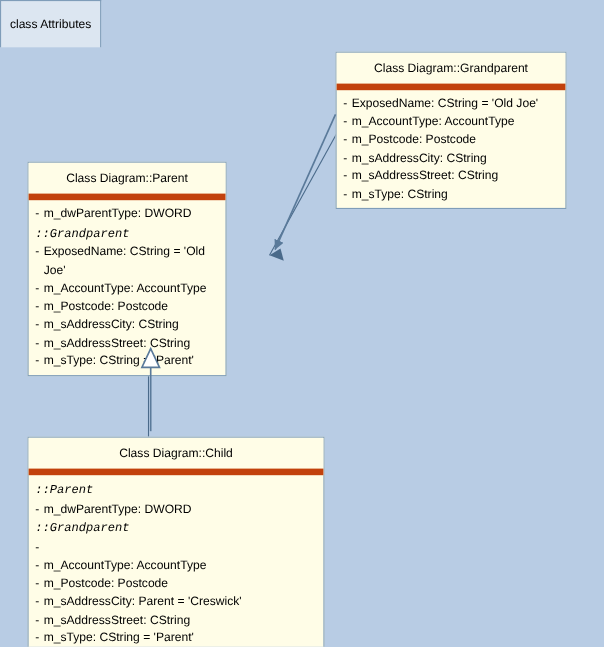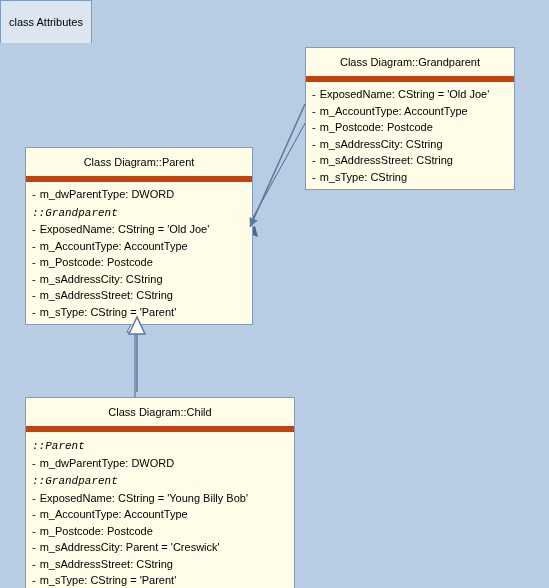--- a/index.html
+++ b/index.html
@@ -115,21 +115,21 @@
         <span class="bullet">-</span>
         <span>m_sAddressStreet:  CString</span>
       </div>
       <div class="attr">
         <span class="bullet">-</span>
         <span>m_sType:  CString</span>
       </div>
     </div>
   </div>
 
-  <div class="uml-box" style="left: 25px; top: 125px; width: 228px;">
+  <div class="uml-box" style="left: 25px; top: 125px; width: 181px;">
     <div class="box-title">Class Diagram::Parent</div>
     <div class="box-body">
       <div class="attr">
         <span class="bullet">-</span>
         <span>m_dwParentType:  DWORD</span>
       </div>
       <div class="section-label">::Grandparent</div>
       <div class="attr">
         <span class="bullet">-</span>
         <span>ExposedName:  CString = 'Old Joe'</span>
@@ -161,21 +161,20 @@
     <div class="box-title">Class Diagram::Child</div>
     <div class="box-body">
       <div class="section-label">::Parent</div>
       <div class="attr">
         <span class="bullet">-</span>
         <span>m_dwParentType:  DWORD</span>
       </div>
       <div class="section-label">::Grandparent</div>
       <div class="attr">
         <span class="bullet">-</span>
-        <span>ExposedName:  CString = 'Young Billy Bob'</span>
       </div>
       <div class="attr">
         <span class="bullet">-</span>
         <span>m_AccountType:  AccountType</span>
       </div>
       <div class="attr">
         <span class="bullet">-</span>
         <span>m_Postcode:  Postcode</span>
       </div>
       <div class="attr">

